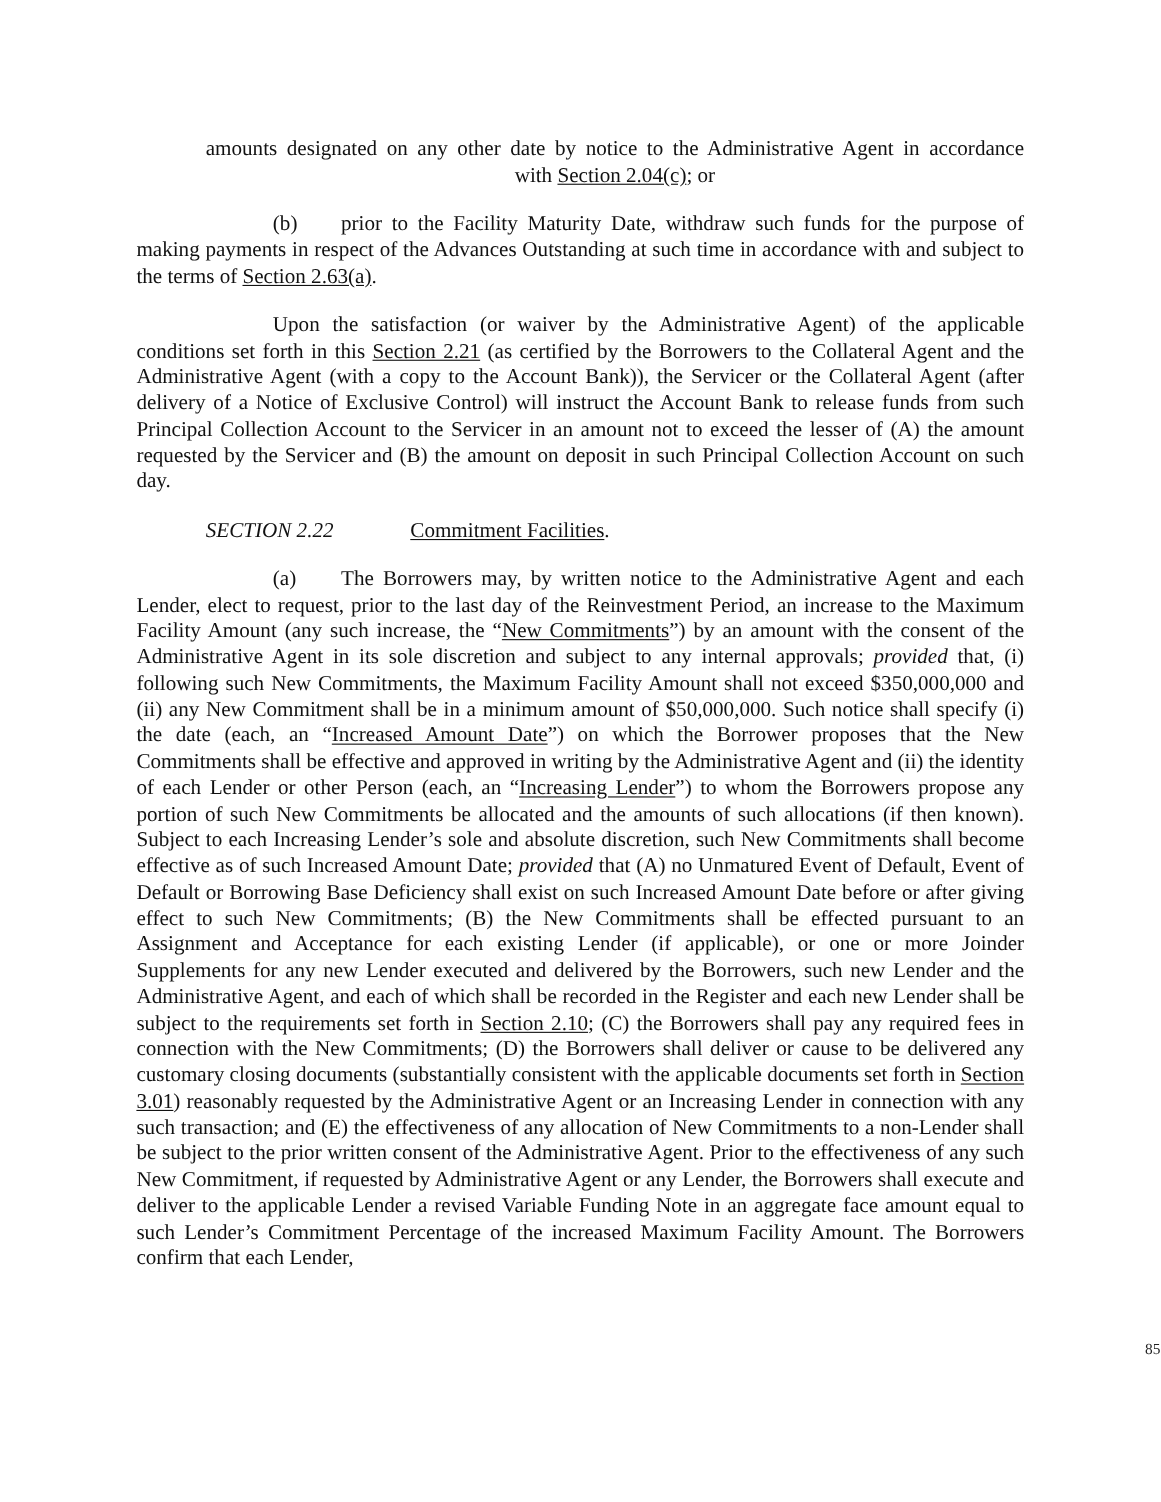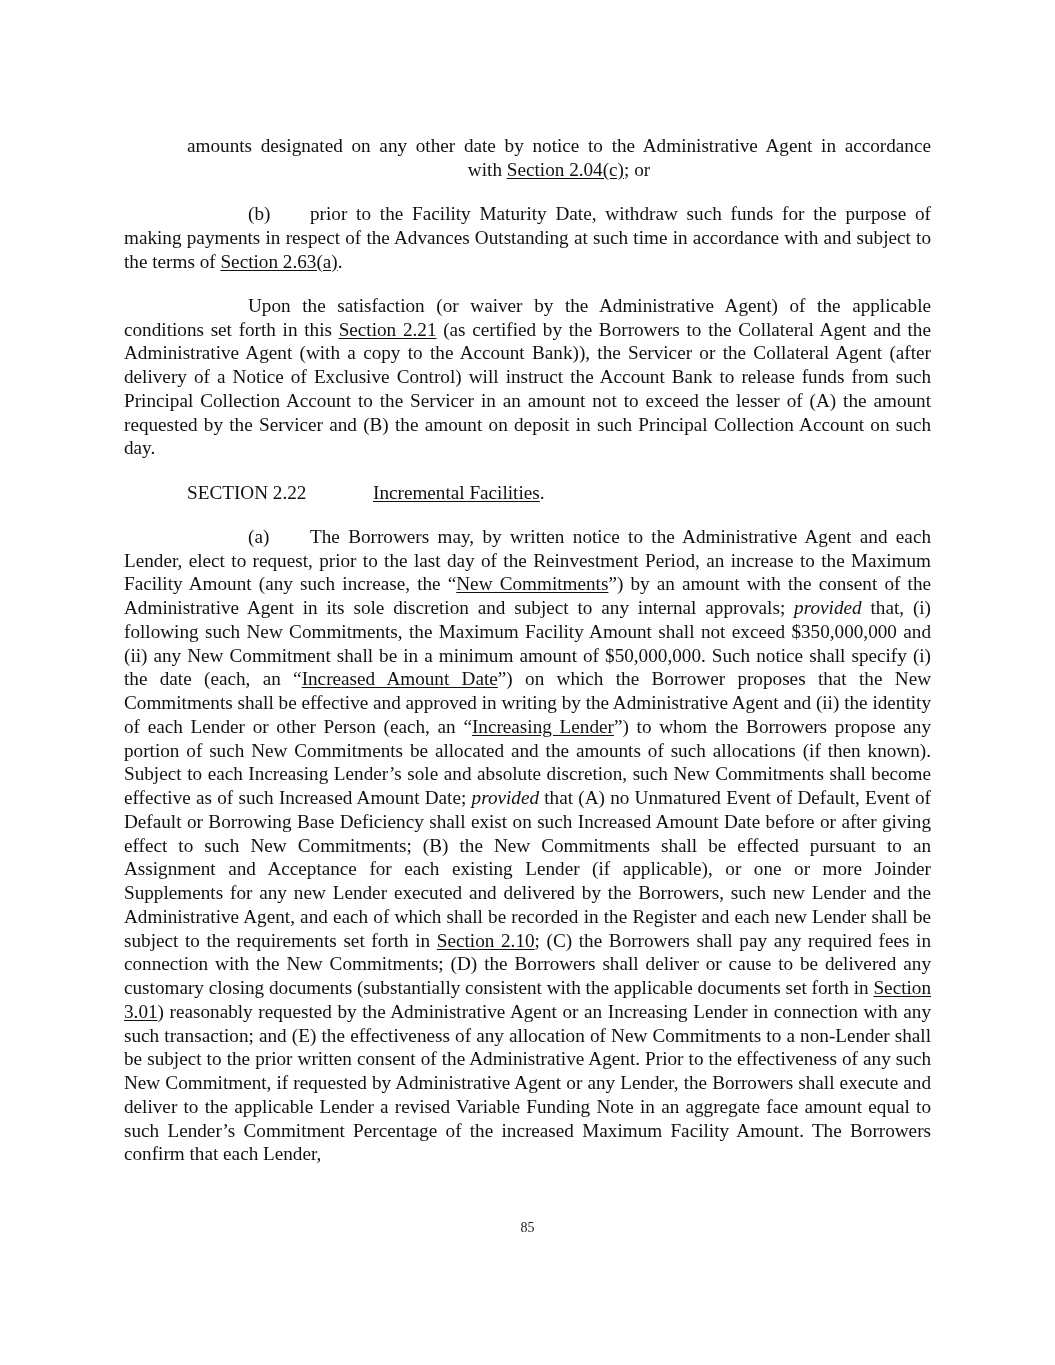--- a/index.html
+++ b/index.html
@@ -10,47 +10,47 @@
     font-size: 19.2px; line-height: 23.75px; color: #111111;
   }
   p { margin: 0; text-align: justify; }
   .u { text-decoration: underline; text-underline-offset: 2px; }
   .i { font-style: italic; font-family: Liberation Serif, serif; }
   .cont { padding-left: 63px; }
   .gap { height: 20.5px; }
   .tab-b-inner { display: inline-block; width: 62px; }
   .ind { display: inline-block; width: 124px; }
   .heading { padding-left: 63px; text-align: left; }
-  .heading .num { display: inline-block; width: 186px; }
+  .heading .num { display: inline-block; width: 186px; font-style: italic; }
   .pageno {
-    position: absolute; left: 0; right: 0; top: 1220px; text-align: center;
+    position: absolute; left: 0; right: 0; top: 1220px; text-align: right;
     font-family: "Liberation Serif", "DejaVu Serif", serif; font-size: 14px; color: #222;
   }
 </style>
 </head>
 <body>
 
 <div class="page">
 
   <div class="cont">
-    <p style="text-align:justify; text-align-last:justify;margin-top:10px;">amounts designated on any other date by notice to the Administrative Agent in accordance</p>
+    <p style="text-align:justify; text-align-last:justify;">amounts designated on any other date by notice to the Administrative Agent in accordance</p>
     <p style="text-align:center;"><span>with </span><span class="u">Section 2.04(c)</span><span>; or</span></p>
   </div>
 
   <div class="gap"></div>
 
   <p><span class="ind"></span><span class="tab-b-inner">(b)</span><span>prior to the Facility Maturity Date, withdraw such funds for the purpose of making payments in respect of the Advances Outstanding at such time in accordance with and subject to the terms of </span><span class="u">Section 2.63(a)</span><span>.</span></p>
 
   <div class="gap"></div>
 
   <p><span class="ind"></span><span>Upon the satisfaction (or waiver by the Administrative Agent) of the applicable conditions set forth in this </span><span class="u">Section 2.21</span><span> (as certified by the Borrowers to the Collateral Agent and the Administrative Agent (with a copy to the Account Bank)), the Servicer or the Collateral Agent (after delivery of a Notice of Exclusive Control) will instruct the Account Bank to release funds from such Principal Collection Account to the Servicer in an amount not to exceed the lesser of (A) the amount requested by the Servicer and (B) the amount on deposit in such Principal Collection Account on such day.</span></p>
 
   <div class="gap"></div>
 
-  <p class="heading"><span class="num">SECTION 2.22</span><span class="u">Incremental Facilities</span><span>.</span></p>
+  <p class="heading"><span class="num">SECTION 2.22</span><span class="u">Commitment Facilities</span><span>.</span></p>
 
   <div class="gap"></div>
 
   <p><span class="ind"></span><span class="tab-b-inner">(a)</span><span>The Borrowers may, by written notice to the Administrative Agent and each Lender, elect to request, prior to the last day of the Reinvestment Period, an increase to the Maximum Facility Amount (any such increase, the “</span><span class="u">New Commitments</span><span>”) by an amount with the consent of the Administrative Agent in its sole discretion and subject to any internal approvals; </span><span class="i">provided</span><span> that, (i) following such New Commitments, the Maximum Facility Amount shall not exceed $350,000,000 and (ii) any New Commitment shall be in a minimum amount of $50,000,000.  Such notice shall specify (i) the date (each, an “</span><span class="u">Increased Amount Date</span><span>”) on which the Borrower proposes that the New Commitments shall be effective and approved in writing by the Administrative Agent and (ii) the identity of each Lender or other Person (each, an “</span><span class="u">Increasing Lender</span><span>”) to whom the Borrowers propose any portion of such New Commitments be allocated and the amounts of such allocations (if then known).  Subject to each Increasing Lender’s sole and absolute discretion, such New Commitments shall become effective as of such Increased Amount Date; </span><span class="i">provided</span><span> that (A) no Unmatured Event of Default, Event of Default or Borrowing Base Deficiency shall exist on such Increased Amount Date before or after giving effect to such New Commitments; (B) the New Commitments shall be effected pursuant to an Assignment and Acceptance for each existing Lender (if applicable), or one or more Joinder Supplements for any new Lender executed and delivered by the Borrowers, such new Lender and the Administrative Agent, and each of which shall be recorded in the Register and each new Lender shall be subject to the requirements set forth in </span><span class="u">Section 2.10</span><span>; (C) the Borrowers shall pay any required fees in connection with the New Commitments; (D) the Borrowers shall deliver or cause to be delivered any customary closing documents (substantially consistent with the applicable documents set forth in </span><span class="u">Section 3.01</span><span>) reasonably requested by the Administrative Agent or an Increasing Lender in connection with any such transaction; and (E) the effectiveness of any allocation of New Commitments to a non-Lender shall be subject to the prior written consent of the Administrative Agent.  Prior to the effectiveness of any such New Commitment, if requested by Administrative Agent or any Lender, the Borrowers shall execute and deliver to the applicable Lender a revised Variable Funding Note in an aggregate face amount equal to such Lender’s Commitment Percentage of the increased Maximum Facility Amount.  The Borrowers confirm that each Lender,</span></p>
 
 </div>
 
 <div class="pageno">85</div>
 
 </body></html>

